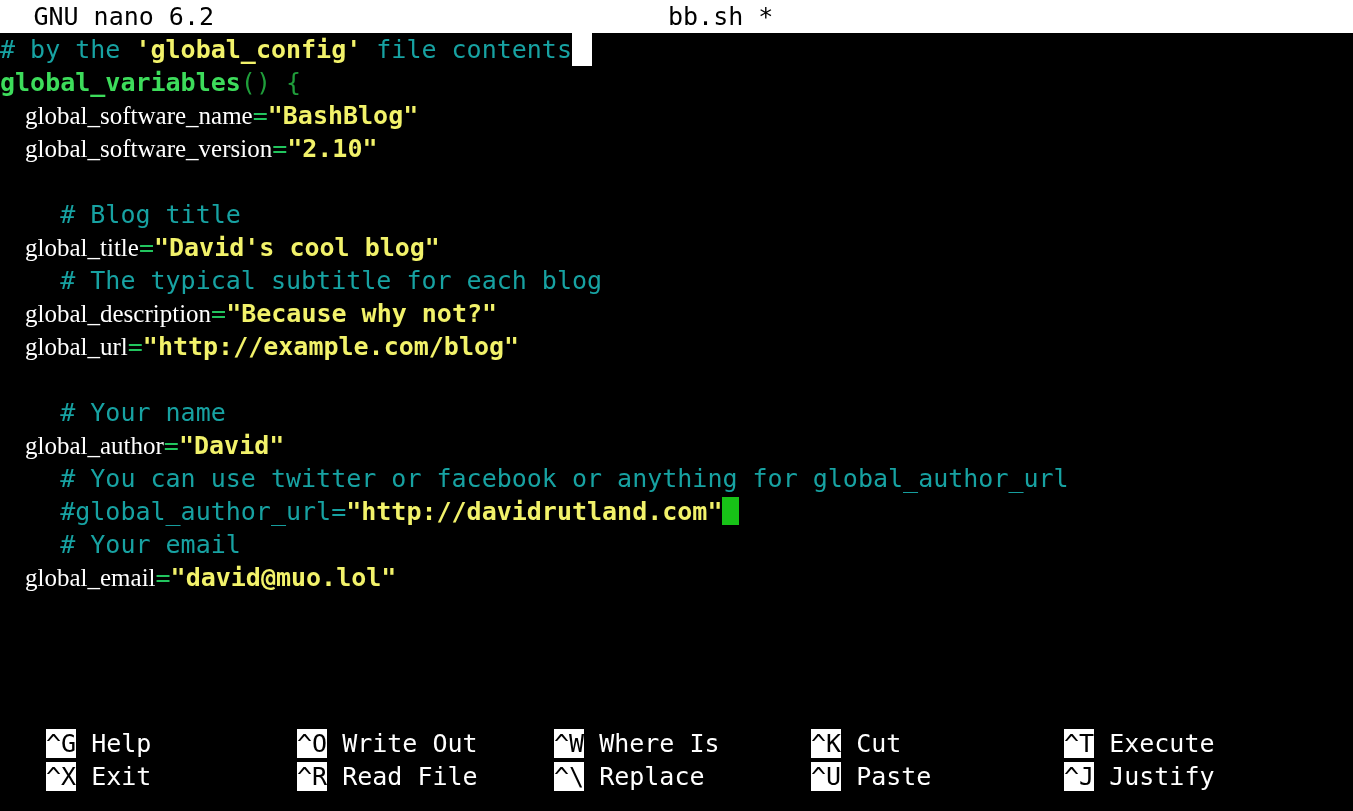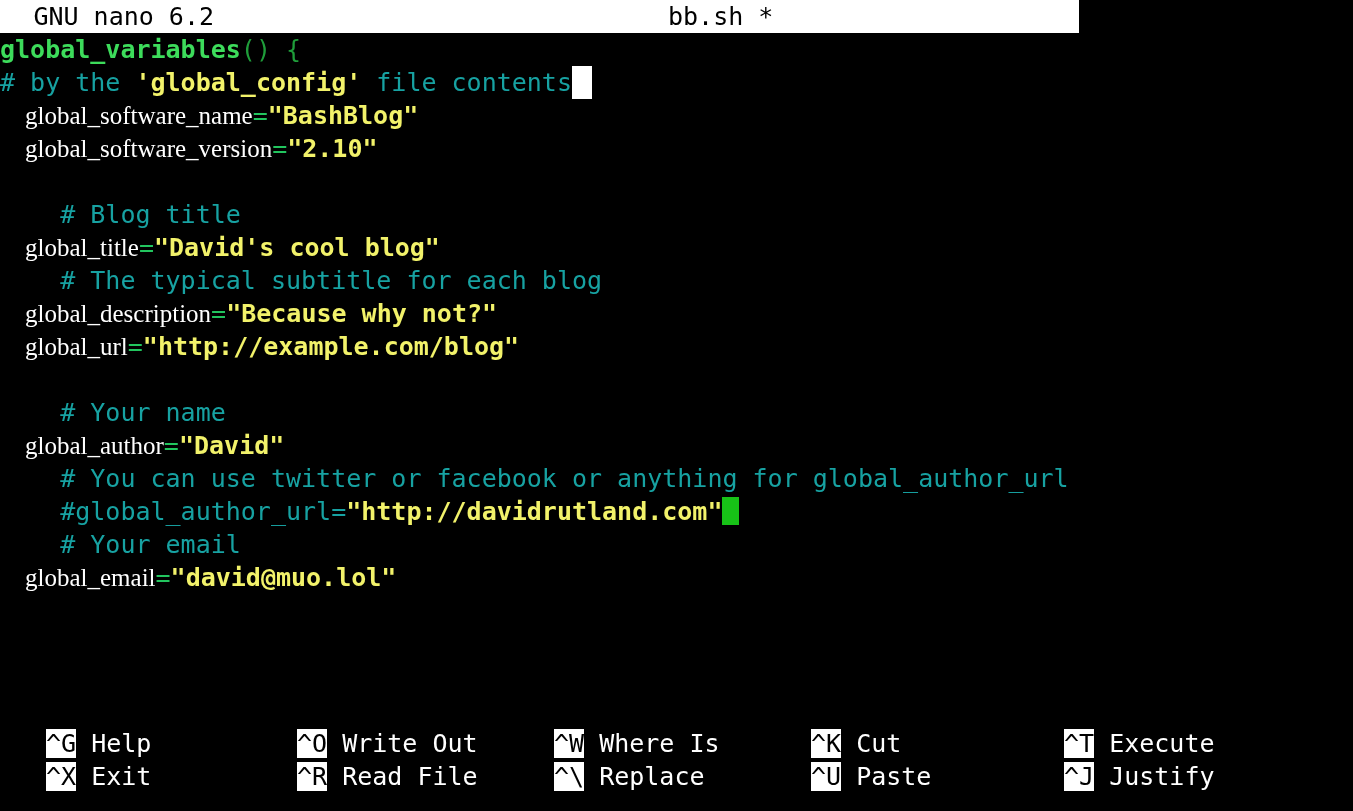--- a/index.html
+++ b/index.html
@@ -22,21 +22,21 @@
     position: relative;
     width: 1353px;
     height: 811px;
     background: #000000;
   }
 
   
   .titlebar {
     position: absolute;
     top: 0; left: 0;
-    width: 1079px;
+    width: 1353px;
     height: 33px;
     background: #ffffff;
     color: #000000;
     white-space: pre;
     overflow: hidden;
   }
   .titlebar .tb-version {
     position: absolute;
     left: 33.4px;
     top: 0;
@@ -141,22 +141,22 @@
 <body>
 
 <div class="screen">
 
   <div class="titlebar">
     <span class="tb-version">GNU nano 6.2</span>
     <span class="tb-file">bb.sh *</span>
   </div>
 
   <div class="editor" id="editor-area">
+      <div class="row"><span class="c-comment"># by the </span><span class="c-str">'global_config'</span><span class="c-comment"> file contents</span><span class="cellblock"></span></div>
       <div class="row"><span class="c-fn">global_variables</span><span class="c-punct">() {</span></div>
-      <div class="row"><span class="c-comment"># by the </span><span class="c-str">'global_config'</span><span class="c-comment"> file contents</span><span class="cellblock"></span></div>
       <div class="row"><span class="c-ident">    global_software_name</span><span class="c-eq">=</span><span class="c-str">"BashBlog"</span></div>
       <div class="row"><span class="c-ident">    global_software_version</span><span class="c-eq">=</span><span class="c-str">"2.10"</span></div>
       <div class="row"><span class="c-plain"> </span></div>
       <div class="row"><span class="c-comment">    # Blog title</span></div>
       <div class="row"><span class="c-ident">    global_title</span><span class="c-eq">=</span><span class="c-str">"David's cool blog"</span></div>
       <div class="row"><span class="c-comment">    # The typical subtitle for each blog</span></div>
       <div class="row"><span class="c-ident">    global_description</span><span class="c-eq">=</span><span class="c-str">"Because why not?"</span></div>
       <div class="row"><span class="c-ident">    global_url</span><span class="c-eq">=</span><span class="c-str">"http://example.com/blog"</span></div>
       <div class="row"><span class="c-plain"> </span></div>
       <div class="row"><span class="c-comment">    # Your name</span></div>

